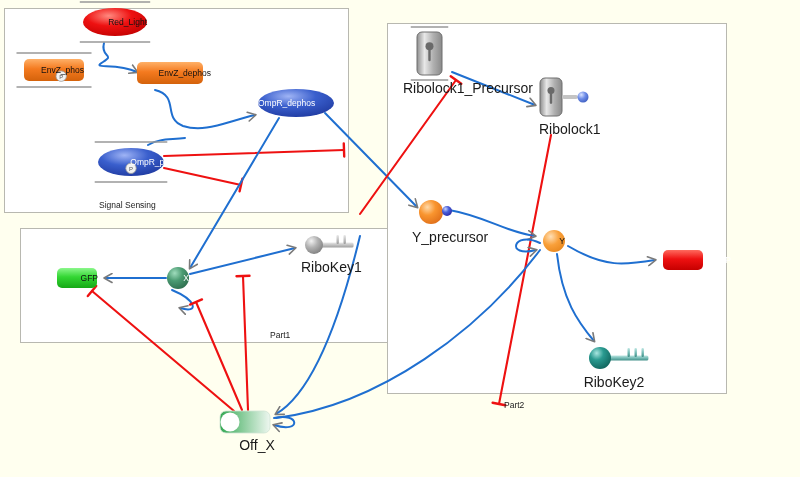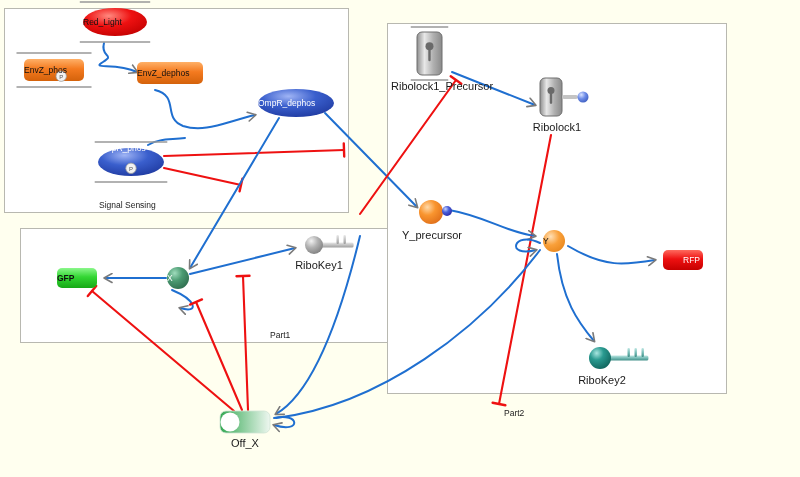--- a/index.html
+++ b/index.html
@@ -36,32 +36,33 @@
   .compartment-label {
     position: absolute;
     font-size: 8.5px;
     color: #222222;
     z-index: 4;
     white-space: nowrap;
     font-family: "Liberation Sans", sans-serif;
   }
   .node-label {
     position: absolute;
-    font-size: 11px;
+    font-size: 14px;
     color: #1a1a1a;
     z-index: 5;
     white-space: nowrap;
     text-align: center;
     font-family: "Liberation Sans", sans-serif;
+    margin-left: 12px;
   }
   .inner-label {
     position: absolute;
     z-index: 5;
     white-space: nowrap;
-    text-align: left;
+    text-align: right;
     font-family: "Liberation Sans", sans-serif;
     pointer-events: none;
   }
   .lbl-dark { color: #111111; font-size: 8.5px; }
   .lbl-white { color: #ffffff; font-size: 8.5px; }
 </style>
 </head>
 <body>
 
 <div id="canvas">
@@ -265,31 +266,31 @@
         <g>
           <rect x="220" y="411" width="50" height="22" rx="6" ry="6" fill="url(#grad-offx)" stroke="#cfe3d4" stroke-width="0.8"></rect>
           <circle cx="230" cy="422" r="9.5" fill="#ffffff"></circle>
         </g>
       </g>
   </svg>
 
   <div id="labels">
       <div class="compartment-label" style="left: 99px; top: 200px;">Signal Sensing</div>
       <div class="compartment-label" style="left: 270px; top: 330px;">Part1</div>
-      <div class="compartment-label" style="left: 504px; top: 400px; margin-top: 8px;">Part2</div>
+      <div class="compartment-label" style="left: 504px; top: 400px;">Part2</div>
       <div class="inner-label lbl-dark" style="left: 83px; top: 17px; width: 64px;">Red_Light</div>
-      <div class="inner-label lbl-dark" style="left: 24px; top: 65px; width: 48px;">EnvZ_phos</div>
+      <div class="inner-label lbl-dark" style="left: 24px; top: 65px; width: 60px;">EnvZ_phos</div>
       <div class="inner-label lbl-dark" style="left: 137px; top: 68px; width: 74px;">EnvZ_dephos</div>
       <div class="inner-label lbl-white" style="left: 258px; top: 98px; width: 52px;">OmpR_dephos</div>
-      <div class="inner-label lbl-white" style="left: 98px; top: 143px; width: 80px;">OmpR_phos</div>
+      <div class="inner-label lbl-white" style="left: 98px; top: 157px; width: 80px;">OmpR_phos</div>
       <div class="node-label" style="left: 391px; top: 80px; width: 78px;">Ribolock1_Precursor</div>
       <div class="node-label" style="left: 527px; top: 121px; width: 60px;">Ribolock1</div>
       <div class="node-label" style="left: 400px; top: 229px; width: 64px;">Y_precursor</div>
       <div class="inner-label lbl-dark" style="left: 543px; top: 236px; width: 22px;">Y</div>
       <div class="inner-label lbl-white" style="left: 663px; top: 255px; width: 48px; padding-left: 20px;">RFP</div>
       <div class="node-label" style="left: 571px; top: 374px; width: 62px;">RiboKey2</div>
-      <div class="inner-label lbl-dark" style="left: 57px; top: 273px; width: 41px; font-weight: bold;">GFP</div>
+      <div class="inner-label lbl-dark" style="left: 57px; top: 273px; width: 41px;">GFP</div>
       <div class="inner-label lbl-white" style="left: 167px; top: 273px; width: 22px;">X</div>
       <div class="node-label" style="left: 289px; top: 259px; width: 60px;">RiboKey1</div>
       <div class="node-label" style="left: 220px; top: 437px; width: 50px;">Off_X</div>
     </div>
 
 </div>
 
 </body></html>

